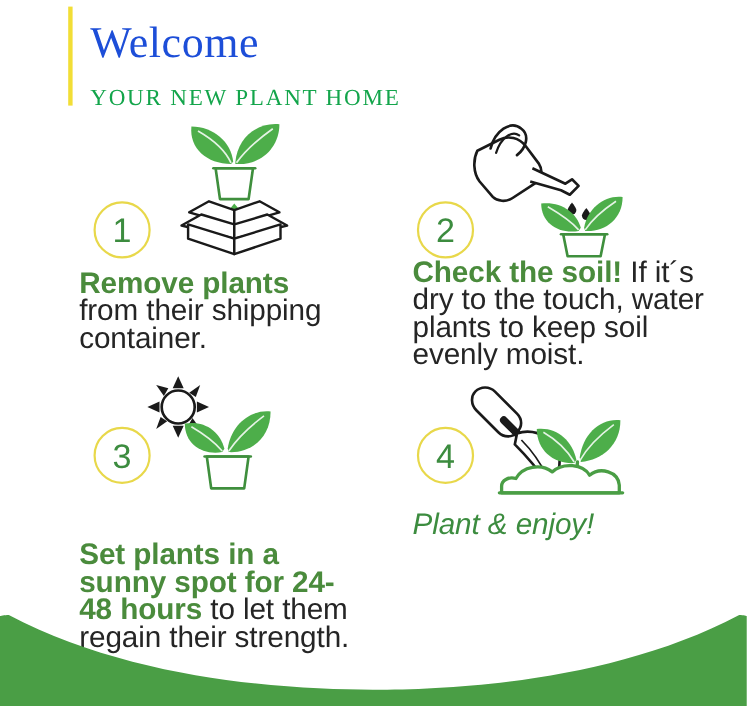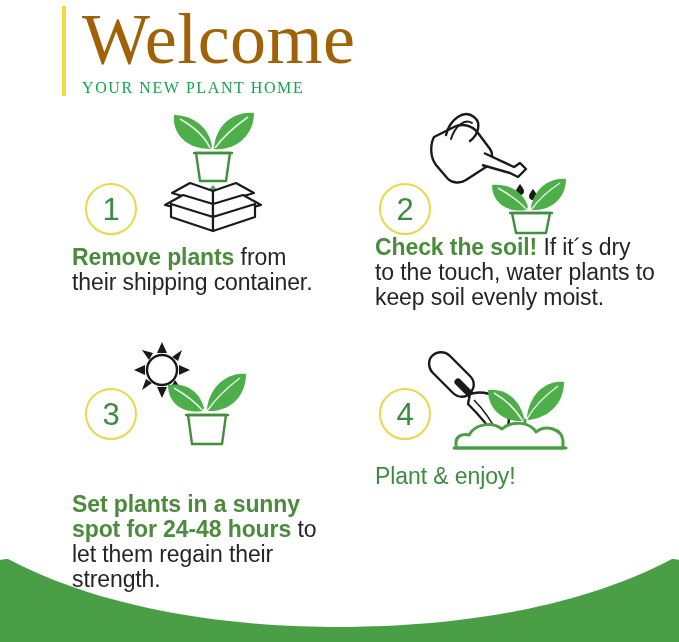--- a/index.html
+++ b/index.html
@@ -37,30 +37,30 @@
     margin-right: 16px;
     height: 90px;
   }
   .header-text {
     display: flex;
     flex-direction: column;
     justify-content: flex-start;
   }
   .welcome {
     font-family: "Liberation Serif", serif;
-    font-size: 72px;
+    font-size: 40px;
     line-height: 62px;
-    color: #a16207;
+    color: #1d4ed8;
     letter-spacing: 0.5px;
     margin-top: 2px;
     font-weight: 400;
   }
   .subtitle {
     font-family: "Liberation Serif", serif;
-    font-size: 16px;
+    font-size: 21px;
     line-height: 24px;
     color: #13A54B;
     letter-spacing: 1.6px;
     margin-top: 6px;
     font-weight: 400;
   }
 
   
   .step {
     position: absolute;
@@ -99,37 +99,38 @@
 
   .icon-art { position: absolute; }
   .icon-box      { left: 78px;  top: 0px; }
   .icon-watering { left: 45px;  top: 0px; }
   .icon-sun      { left: 50px;  top: 0px; }
   .icon-trowel   { left: 45px;  top: 2px; }
 
   
   .step-text {
     font-family: "Liberation Sans", sans-serif;
-    font-size: 23px;
+    font-size: 27px;
     line-height: 25px;
     color: #252525;
     letter-spacing: -0.1px;
   }
   .step-1 .step-text { margin-top: 10px; width: 245px; }
   .step-2 .step-text { margin-top: 0; width: 280px; }
   .step-3 .step-text { margin-top: 22px;  width: 250px; }
   .step-4 .step-text { margin-top: 6px;  width: 280px; }
 
   .hl {
     color: #4A8B3C;
     font-weight: bold;
   }
   .hl-plain {
     color: #3C8C3F;
     font-weight: 400;
+    font-style: italic;
   }
 
   
   .footer-wave {
     position: absolute;
     left: 0;
     bottom: 0;
     width: 679px;
     height: 110px;
     line-height: 0;

